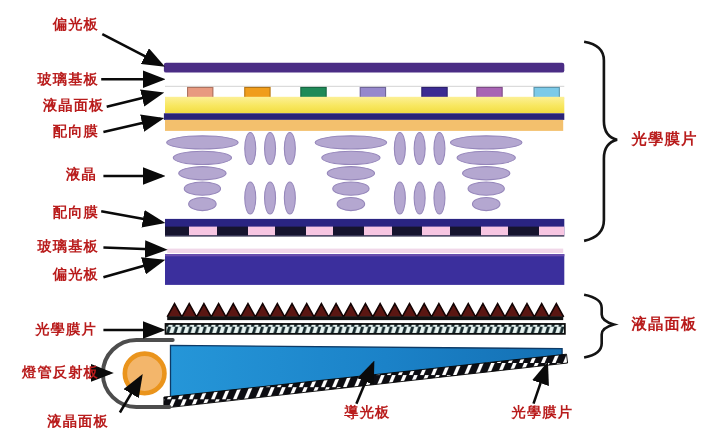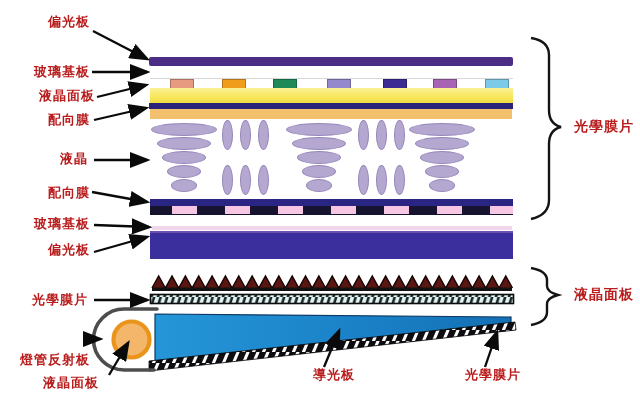--- a/index.html
+++ b/index.html
@@ -138,21 +138,21 @@
 
   <div class="lbl" style="right:550px;top:15px;">偏光板</div>
   <div class="lbl" style="right:550px;top:65px;">玻璃基板</div>
   <div class="lbl" style="right:545px;top:89px;">液晶面板</div>
   <div class="lbl" style="right:550px;top:113px;">配向膜</div>
   <div class="lbl" style="right:552px;top:152px;">液晶</div>
   <div class="lbl" style="right:550px;top:186px;">配向膜</div>
   <div class="lbl" style="right:550px;top:217px;">玻璃基板</div>
   <div class="lbl" style="right:550px;top:243px;">偏光板</div>
   <div class="lbl" style="right:552px;top:293px;">光學膜片</div>
-  <div class="lbl" style="right:550px;top:332px;margin-top:21px;">燈管反射板</div>
+  <div class="lbl" style="right:550px;top:332px;">燈管反射板</div>
   <div class="lbl" style="left:43px;top:376px;">液晶面板</div>
 
   <div class="lbl" style="left:313px;top:368px;">導光板</div>
   <div class="lbl" style="left:465px;top:368px;">光學膜片</div>
 
   <div class="lbl big" style="left:574px;top:119px;">光學膜片</div>
   <div class="lbl big" style="left:574px;top:287px;">液晶面板</div>
 
 </div>
 

